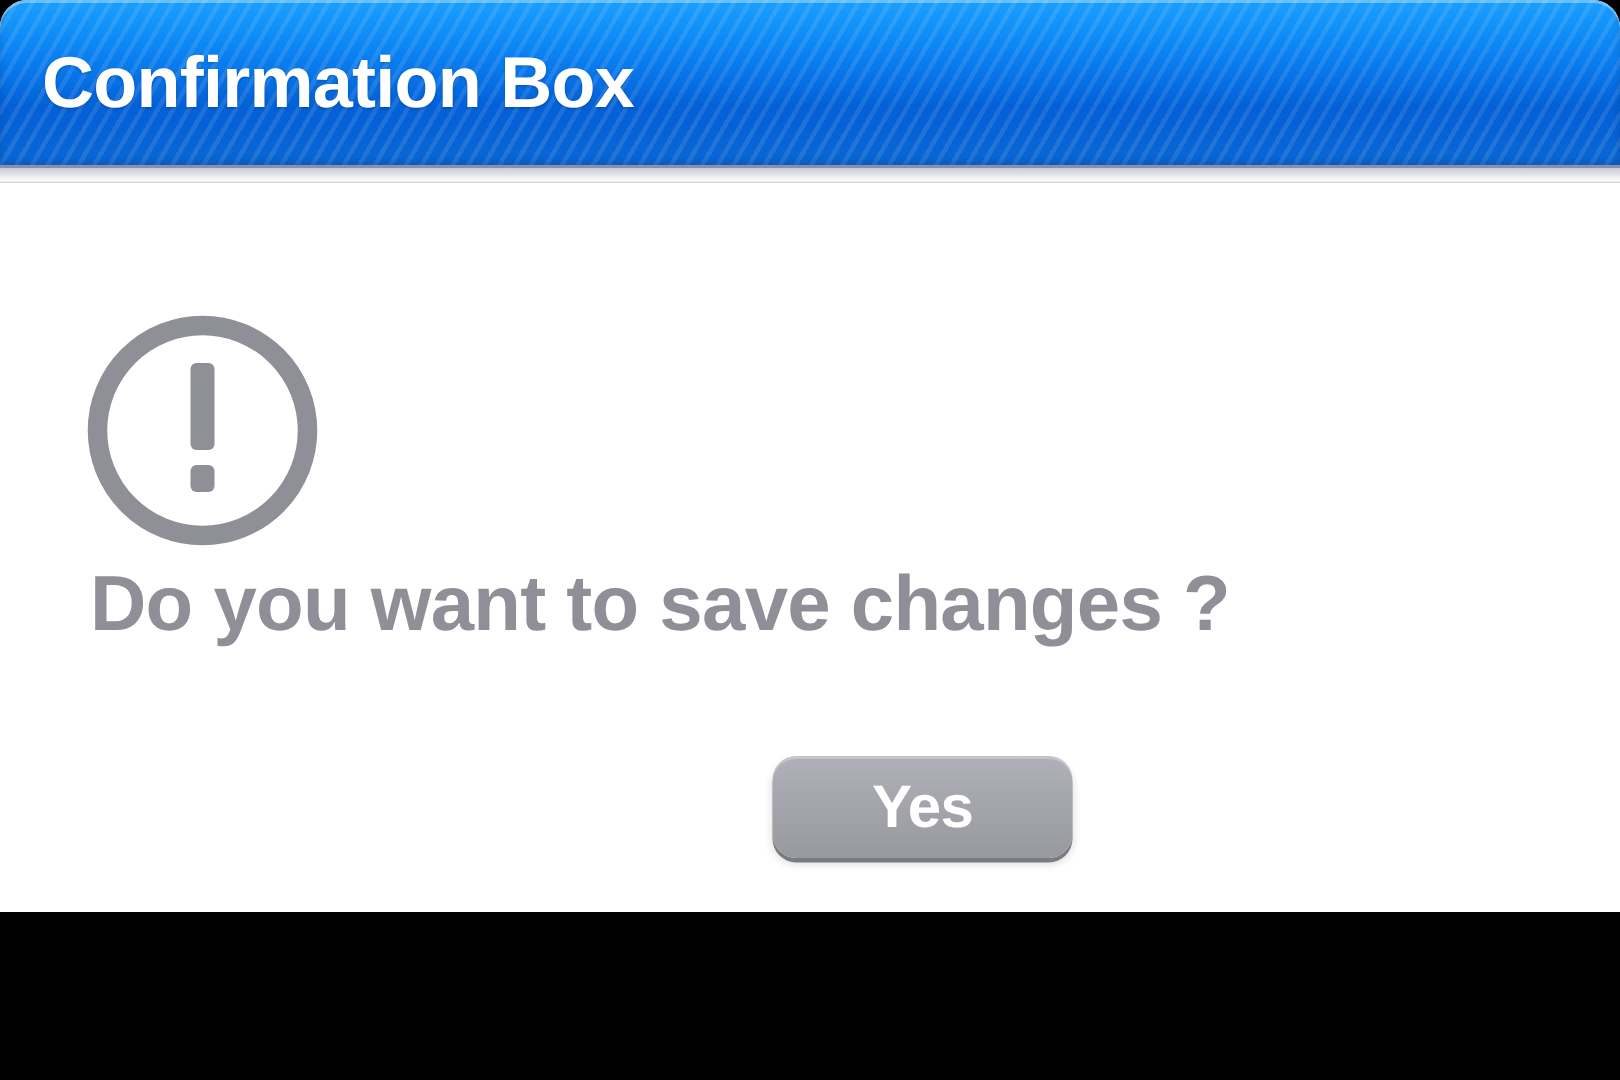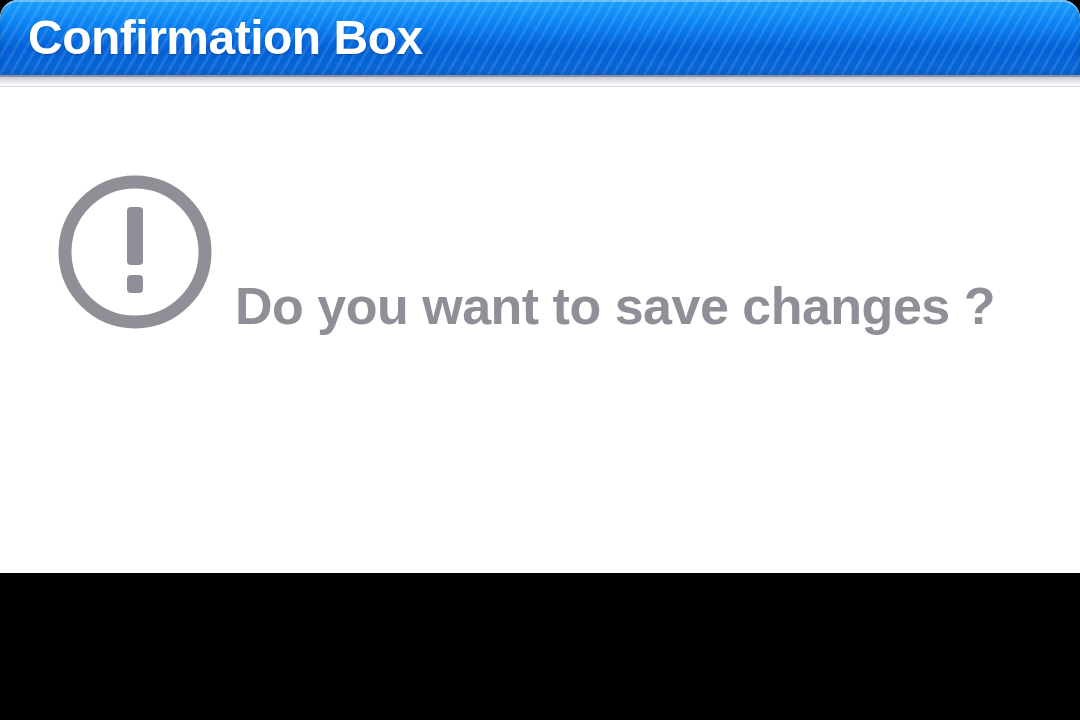--- a/index.html
+++ b/index.html
@@ -20,21 +20,21 @@
     
     .dialog {
       width: 1080px;
       border-radius: 18px 18px 0 0;
       overflow: hidden;
       background: #fff;
       box-shadow: 0 0 0 1px rgba(0,0,0,0.4);
     }
     
     .titlebar {
-      height: 77px;
+      height: 112px;
       background:
         repeating-linear-gradient(120deg,
           rgba(255,255,255,0.10) 0px,
           rgba(255,255,255,0.10) 3px,
           rgba(255,255,255,0)    3px,
           rgba(255,255,255,0)    9px),
         linear-gradient(180deg, #1aa0ff 0%, #0a7ff0 35%, #0360d6 65%, #0a67d6 100%);
       border-bottom: 2px solid #8a90a8;
       box-shadow:
         inset 0 2px 0 rgba(255,255,255,0.35),
@@ -63,22 +63,22 @@
       display: flex;
       flex-direction: column;
       align-items: center;
       background: #fff;
       padding: 60px 40px 60px 40px;
       height: 486px;
     }
     
     .content-row {
       display: flex;
-      flex-direction: row;
-      align-items: flex-end;
+      flex-direction: column;
+      align-items: flex-start;
       width: 100%;
       padding-left: 10px;
       margin-top: 20px;
     }
     
     .icon-wrap {
       width: 170px;
       height: 170px;
       flex-shrink: 0;
     }
@@ -137,16 +137,17 @@
         <svg viewBox="0 0 170 170" width="170" height="170">
           <circle cx="85" cy="85" r="70" fill="none" stroke="#8f8f97" stroke-width="13"></circle>
           <rect x="77" y="40" width="16" height="58" rx="4" fill="#8f8f97"></rect>
           <rect x="77" y="108" width="16" height="18" rx="4" fill="#8f8f97"></rect>
         </svg>
       </div>
       <div class="message">Do you want to save changes ?</div>
     </div>
 
     <div class="button-row">
+      <button class="btn">Yes</button>
     </div>
 
   </div>
 </div>
 
 </body></html>

